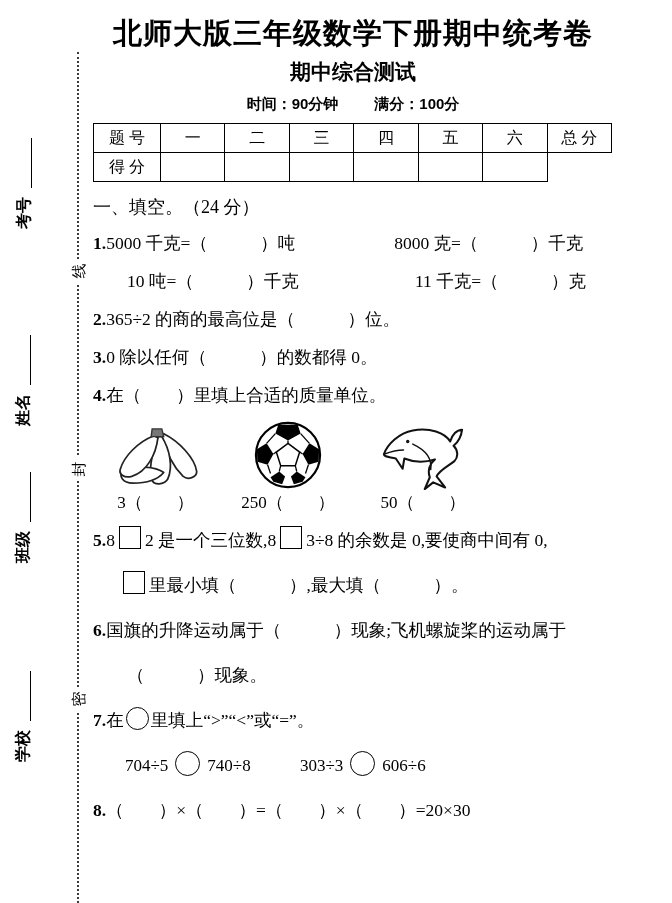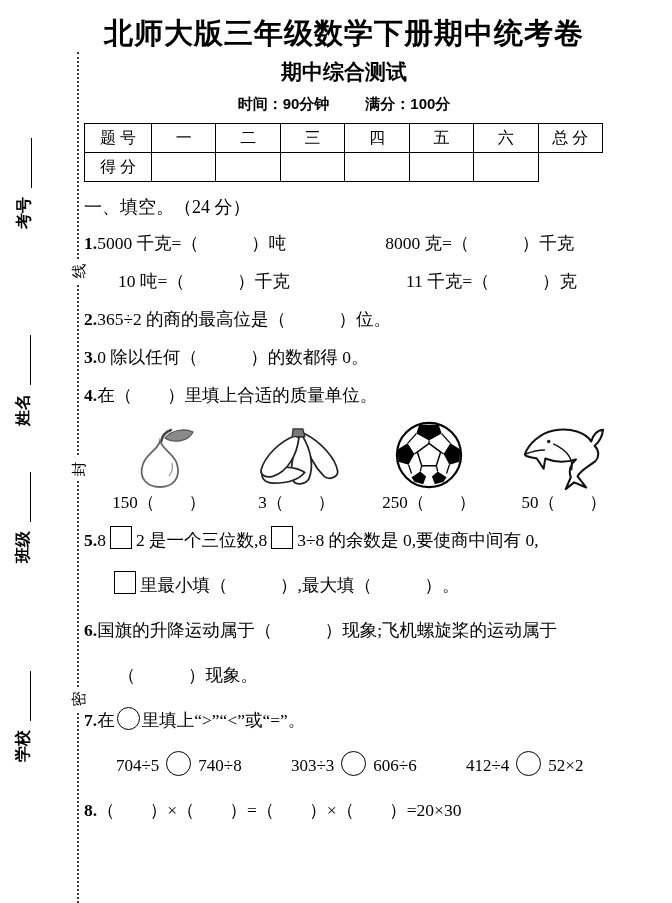--- a/index.html
+++ b/index.html
@@ -8,21 +8,21 @@
 
   
   .seal-line{position:absolute;left:77px;top:52px;bottom:0;width:0;border-left:2px dotted #3a3a3a;}
   .seal-field{position:absolute;width:132px;height:24px;display:flex;align-items:center;
               transform:rotate(-90deg);font-weight:bold;font-size:16px;white-space:nowrap;}
   .seal-field .blank{flex:0 0 50px;height:15px;border-bottom:1.6px solid #000;margin-left:9px;}
   .seal-char{position:absolute;left:67px;width:24px;height:24px;line-height:24px;text-align:center;
              transform:rotate(-90deg);background:#fff;font-size:15px;}
 
   
-  main{position:absolute;left:84px;top:0;width:562px;}
+  main{position:absolute;left:93px;top:0;width:562px;}
   .title{margin:14px 0 0;font:bold 29px/38px "Liberation Sans","DejaVu Sans",sans-serif;
          text-align:center;letter-spacing:1px;width:520px;}
   .subtitle{margin:6px 0 0;font:bold 21px/28px "Liberation Sans","DejaVu Sans",sans-serif;
             text-align:center;width:520px;}
   .meta{margin:7px 0 9px;display:flex;justify-content:center;gap:36px;width:520px;
         font:bold 15px/21px "Liberation Sans","DejaVu Sans",sans-serif;}
 
   table.score{border-collapse:collapse;table-layout:fixed;width:519px;padding-left:22px;}
   table.score td{border:1.6px solid #000;height:28px;text-align:center;font-size:16px;padding:0;}
   table.score td.first{width:66px;}
@@ -131,29 +131,20 @@
 
     <div class="q-line">
       <span class="qno">3.</span><span>0 除以任何（　　　）的数都得 0。</span>
     </div>
 
     <div class="q-line">
       <span class="qno">4.</span><span>在（　　）里填上合适的质量单位。</span>
     </div>
 
     <div class="fruit-row">
-      <div class="fruit c1">
-        <svg width="80" height="64" viewBox="0 0 80 64">
-          <path d="M42 16 C43 10 46 6 52 4" fill="none" stroke="#444" stroke-width="2.4" stroke-linecap="round"></path>
-          <path d="M46 12 C52 4 66 2 74 6 C70 15 55 18 46 12 Z" fill="#8a8a8a" stroke="#555" stroke-width="1.2"></path>
-          <path d="M41 15 C39 24 28 27 24 38 C19 52 28 61 41 61 C54 61 62 52 58 38 C55 28 45 25 41 15 Z" fill="none" stroke="#666" stroke-width="1.8"></path>
-          <path d="M50 50 C53 46 54 41 53 37" fill="none" stroke="#999" stroke-width="1.3"></path>
-        </svg>
-        <span class="lbl">150（　　）</span>
-      </div>
       <div class="fruit c2">
         <svg width="94" height="64" viewBox="0 0 96 66">
           <g fill="#fff" stroke="#222" stroke-width="1.8" stroke-linejoin="round">
             <path d="M54 10 C58 26 66 42 76 52 C81 56 90 53 90 47 C88 33 72 16 56 8 Z"></path>
             <path d="M50 11 C44 28 40 46 44 56 C46 61 56 61 60 55 C66 42 62 24 54 11 Z"></path>
             <path d="M14 46 C9 52 14 59 24 59 C38 59 50 55 56 48 C48 42 26 40 14 46 Z"></path>
             <path d="M46 10 C30 16 15 31 11 45 C10 50 15 54 23 52 C39 47 48 29 50 12 Z"></path>
           </g>
           <path d="M44 3 L54 3 L56 11 L43 11 Z" fill="#777" stroke="#333" stroke-width="1.4"></path>
         </svg>
@@ -216,21 +207,20 @@
       </div>
     </div>
 
     <div>
       <div class="q-line tall">
         <span class="qno">7.</span><span>在</span><span class="cmp small"></span><span>里填上“&gt;”“&lt;”或“=”。</span>
       </div>
       <div class="cmp-row">
         <span class="cmp-item"><span>704÷5</span><span class="cmp"></span><span>740÷8</span></span>
         <span class="cmp-item"><span>303÷3</span><span class="cmp"></span><span>606÷6</span></span>
-        <span class="cmp-item"><span>412÷4</span><span class="cmp"></span><span>52×2</span></span>
       </div>
     </div>
 
     <div class="q-line tall">
       <span class="qno">8.</span><span>（　　）×（　　）=（　　）×（　　）=20×30</span>
     </div>
   </main>
 </div>
 
 </body></html>

